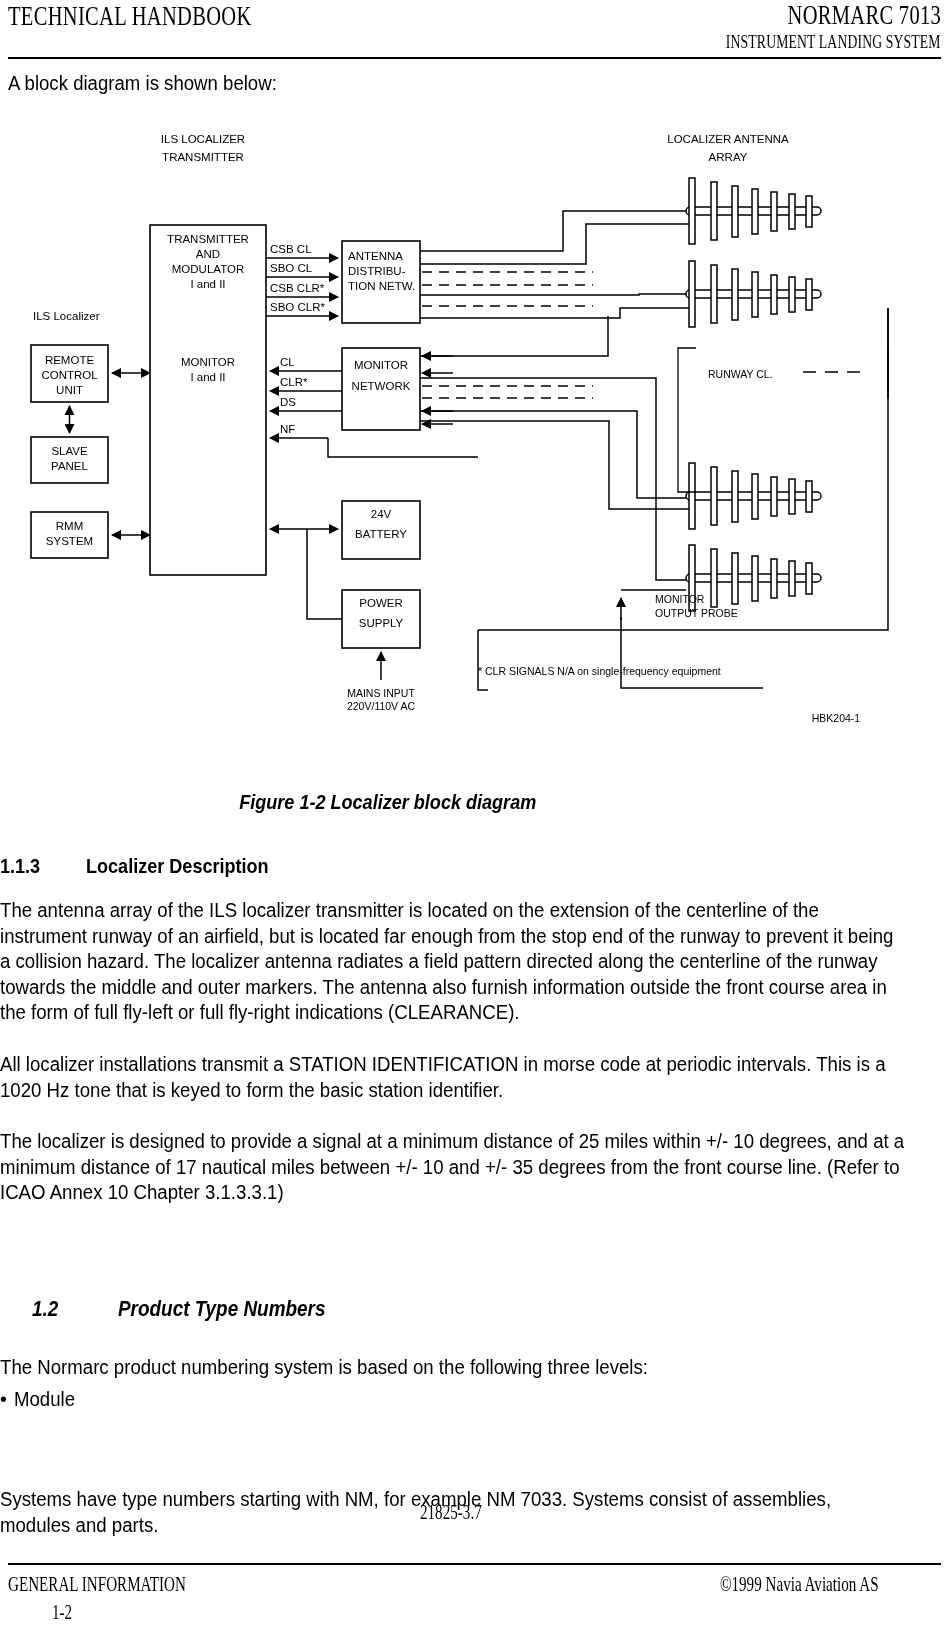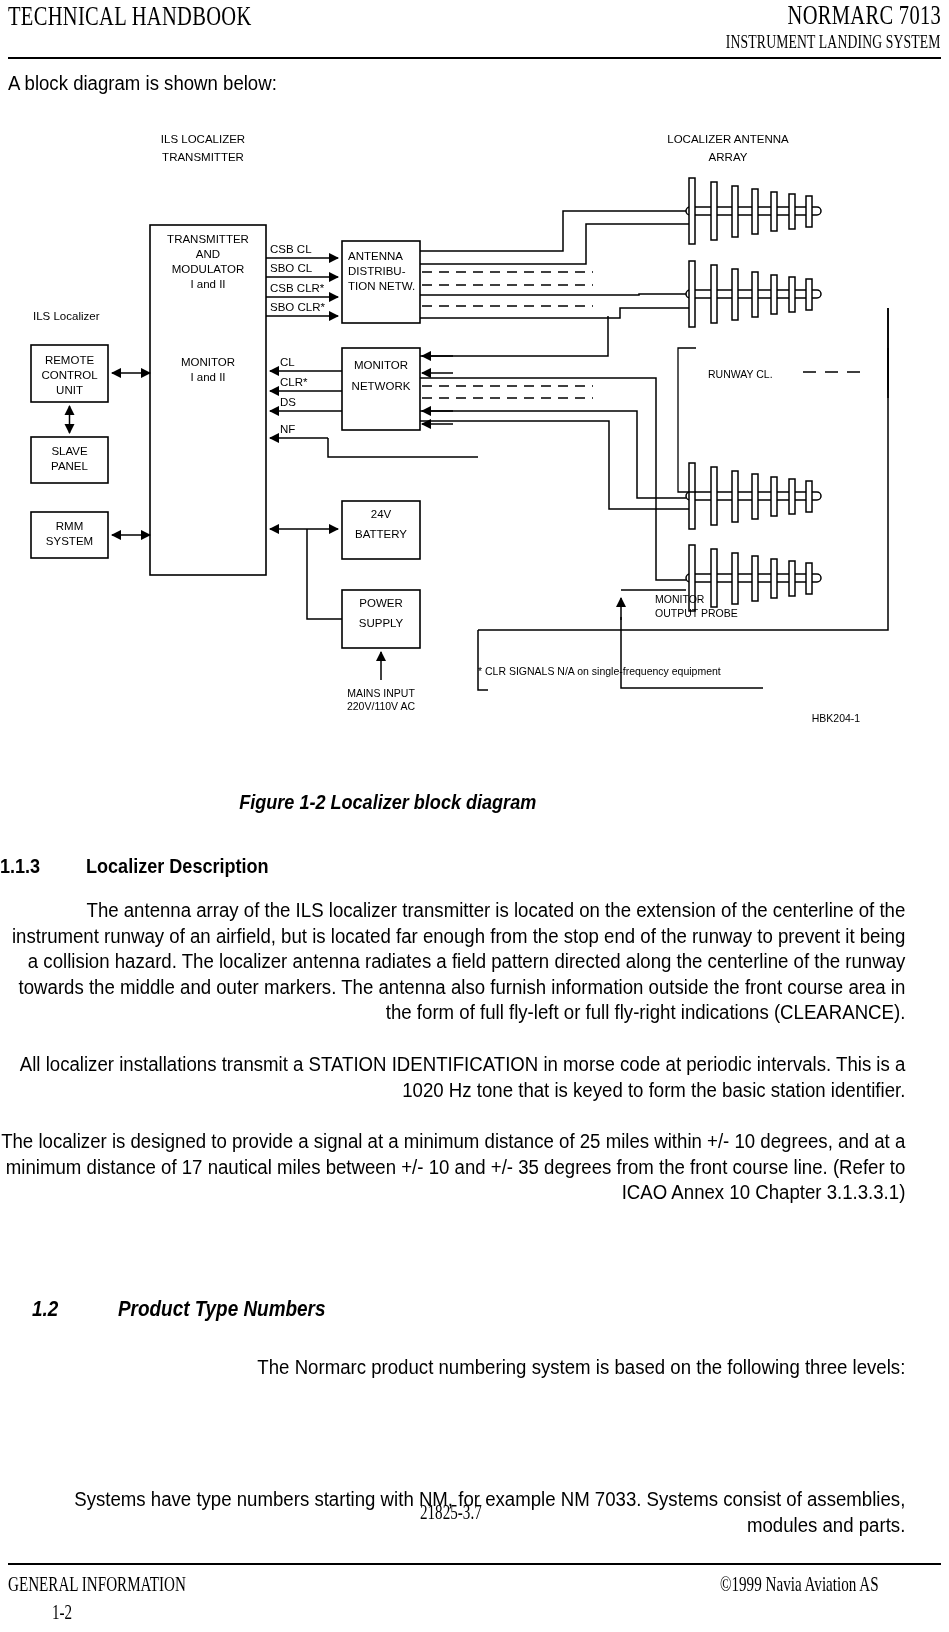--- a/index.html
+++ b/index.html
@@ -163,21 +163,21 @@
   .sec-head.italic {
     font-style: italic;
   }
 
   .para {
     position: absolute;
     left: 0px;
     width: 905px;
     font-size: 19.5px;
     line-height: 25.6px;
-    text-align: right;
+    text-align: left;
   }
   .para > span {
     display: block;
     transform: scaleX(0.955);
     transform-origin: left top;
     width: 948px;
   }
 
   .bullet-list {
     position: absolute;
@@ -436,20 +436,23 @@
 
 <div class="sec-head italic" style="top:1296px; font-size:22px;padding-left:32px;">
   <span class="num">1.2</span><span class="ttl">Product Type Numbers</span>
 </div>
 
 <div class="para" style="top:1355px;">
   <span>The Normarc product numbering system is based on the following three levels:</span>
 </div>
 
 <div class="bullet-list" style="top:1383px;">
+  <div class="bullet-row">
+    <span class="bul">•</span><span class="btxt">Module</span>
+  </div>
 </div>
 
 <div class="para" style="top:1487px;">
   <span>Systems have type numbers starting with NM, for example NM 7033. Systems consist of assemblies, modules and parts.</span>
 </div>
 
 <div id="footer-rule"></div>
 <div class="ftr" id="ftr-left"><span>GENERAL INFORMATION</span></div>
 <div class="ftr" id="ftr-mid"><span>21825-3.7</span></div>
 <div class="ftr" id="ftr-right"><span>©1999 Navia Aviation AS</span></div>

